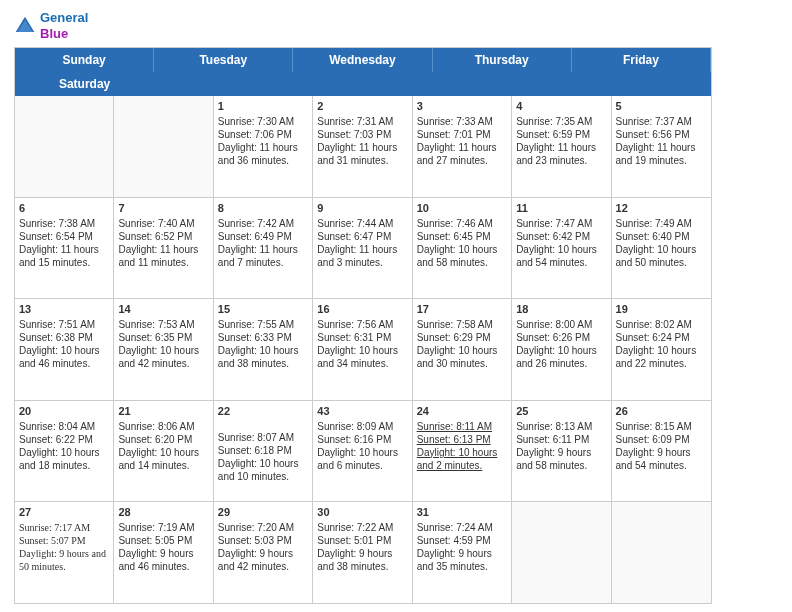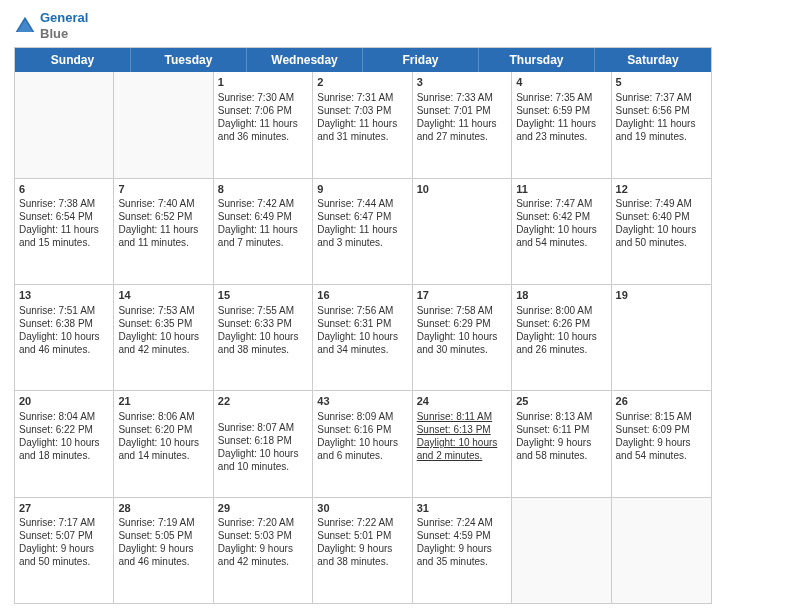--- a/index.html
+++ b/index.html
@@ -55,21 +55,21 @@
       color: #444;
     }
     .calendar {
       flex: 1;
       display: flex;
       flex-direction: column;
       border: 1px solid #ccc;
     }
     .cal-header {
       display: grid;
-      grid-template-columns: repeat(6, 1fr);
+      grid-template-columns: repeat(5, 1fr);
       background: #2a6db5;
     }
     .cal-header-cell {
       color: #fff;
       font-size: 12px;
       font-weight: bold;
       padding: 5px 4px;
       text-align: center;
       border-right: 1px solid #5590c8;
     }
@@ -114,36 +114,36 @@
 
 <div class="container">
   <div class="header">
     <div class="logo">
       <svg class="logo-icon" viewBox="0 0 26 26">
         <polygon points="13,2 24,20 2,20" fill="#2a6db5"></polygon>
         <polygon points="13,6 22,20 4,20" fill="#5ba3e0" opacity="0.5"></polygon>
       </svg>
       <div class="logo-text">
         <div><span>General</span></div>
-        <div style="color:#737373;">Blue</div>
+        <div style="color:#a21caf;">Blue</div>
       </div>
     </div>
     <div class="title-block">
       <div class="month-title"></div>
       <div class="subtitle"></div>
     </div>
   </div>
 
   <div class="calendar">
     <div class="cal-header">
     <div class="cal-header-cell">Sunday</div>
         <div class="cal-header-cell">Tuesday</div>
         <div class="cal-header-cell">Wednesday</div>
+        <div class="cal-header-cell">Thursday</div>
         <div class="cal-header-cell">Friday</div>
-        <div class="cal-header-cell">Thursday</div>
         <div class="cal-header-cell">Saturday</div>
       </div>
     <div class="cal-body">
     <div class="cal-row">
           <div class="cal-cell empty"></div>
           <div class="cal-cell empty"></div>
           <div class="cal-cell">
             <span class="day-num">1</span>
             <div class="cell-text" style="white-space: pre-line;">Sunrise: 7:30 AM
 Sunset: 7:06 PM
@@ -194,20 +194,23 @@
 Daylight: 11 hours and 7 minutes.</div>
           </div>
           <div class="cal-cell">
             <span class="day-num">9</span>
             <div class="cell-text" style="white-space: pre-line;">Sunrise: 7:44 AM
 Sunset: 6:47 PM
 Daylight: 11 hours and 3 minutes.</div>
           </div>
           <div class="cal-cell">
             <span class="day-num">10</span>
+            <div class="cell-text" style="white-space: pre-line;">Sunrise: 7:46 AM
+Sunset: 6:45 PM
+Daylight: 10 hours and 58 minutes.</div>
           </div>
           <div class="cal-cell">
             <span class="day-num">11</span>
             <div class="cell-text" style="white-space: pre-line;">Sunrise: 7:47 AM
 Sunset: 6:42 PM
 Daylight: 10 hours and 54 minutes.</div>
           </div>
           <div class="cal-cell">
             <span class="day-num">12</span>
             <div class="cell-text" style="white-space: pre-line;">Sunrise: 7:49 AM
@@ -247,20 +250,23 @@
 Daylight: 10 hours and 30 minutes.</div>
           </div>
           <div class="cal-cell">
             <span class="day-num">18</span>
             <div class="cell-text" style="white-space: pre-line;">Sunrise: 8:00 AM
 Sunset: 6:26 PM
 Daylight: 10 hours and 26 minutes.</div>
           </div>
           <div class="cal-cell">
             <span class="day-num">19</span>
+            <div class="cell-text" style="white-space: pre-line;">Sunrise: 8:02 AM
+Sunset: 6:24 PM
+Daylight: 10 hours and 22 minutes.</div>
           </div>
         </div>
         <div class="cal-row">
           <div class="cal-cell">
             <span class="day-num">20</span>
             <div class="cell-text" style="white-space: pre-line;">Sunrise: 8:04 AM
 Sunset: 6:22 PM
 Daylight: 10 hours and 18 minutes.</div>
           </div>
           <div class="cal-cell">
@@ -296,21 +302,21 @@
           <div class="cal-cell">
             <span class="day-num">26</span>
             <div class="cell-text" style="white-space: pre-line;">Sunrise: 8:15 AM
 Sunset: 6:09 PM
 Daylight: 9 hours and 54 minutes.</div>
           </div>
         </div>
         <div class="cal-row">
           <div class="cal-cell">
             <span class="day-num">27</span>
-            <div class="cell-text" style="white-space: pre-line;">Sunrise: 7:17 AM
+            <div class="cell-text" style="white-space: pre-line; font-family: Liberation Serif, serif;">Sunrise: 7:17 AM
 Sunset: 5:07 PM
 Daylight: 9 hours and 50 minutes.</div>
           </div>
           <div class="cal-cell">
             <span class="day-num">28</span>
             <div class="cell-text" style="white-space: pre-line;">Sunrise: 7:19 AM
 Sunset: 5:05 PM
 Daylight: 9 hours and 46 minutes.</div>
           </div>
           <div class="cal-cell">

